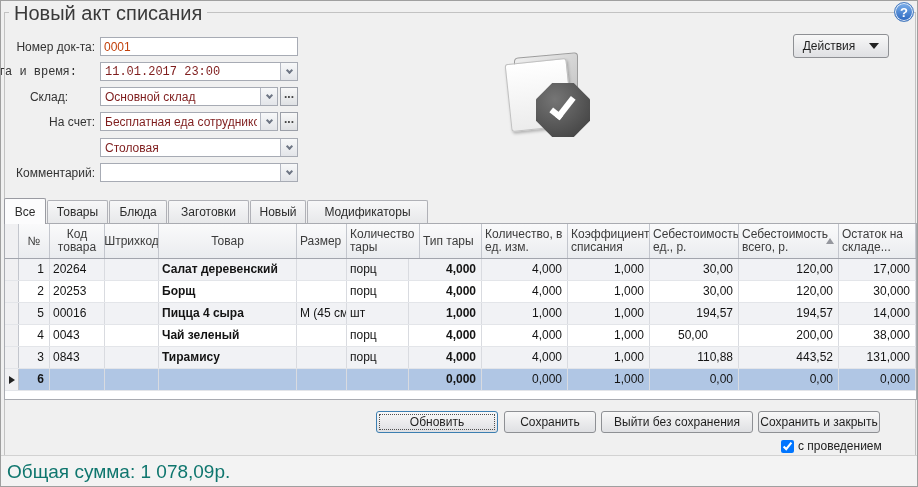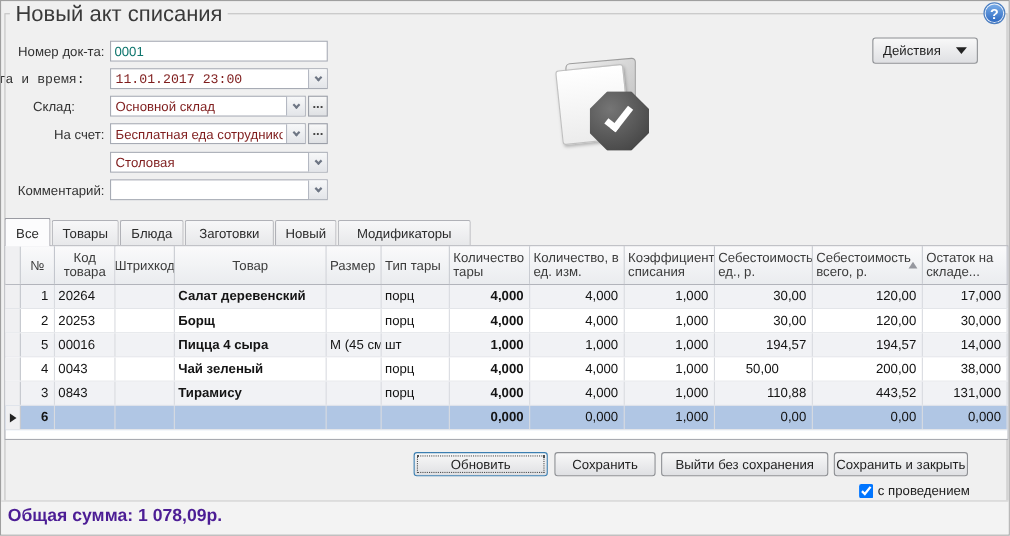--- a/index.html
+++ b/index.html
@@ -12,21 +12,21 @@
   .groupbox{position:absolute;left:3px;top:11px;width:912px;height:444px;border:1px solid #c2c2c2;}
   .page-title{position:absolute;left:8px;top:1px;font-size:20px;color:#3a3a3a;background:#f0f0f0;padding:0 5px;z-index:3;}
   .help-icon{position:absolute;left:893px;top:1px;width:20px;height:20px;border-radius:50%;
     background:linear-gradient(#7db0ea,#2b67c0);border:1px solid #4d7fc0;color:#fff;font-weight:bold;
     font-size:13px;display:flex;align-items:center;justify-content:center;z-index:4;cursor:pointer;
     box-shadow:0 0 0 1px #e8eef8 inset;}
   
   .frow{position:absolute;left:0;height:19px;z-index:2;}
   .flabel{position:absolute;right:824px;top:3px;width:200px;text-align:right;color:#333;white-space:nowrap;}
   .field{position:absolute;left:99px;top:0;height:19px;background:#fff;border:1px solid #a7abb4;}
-  .field input{width:100%;height:100%;border:0;outline:0;padding:0 3px;font:12px "Liberation Sans","DejaVu Sans",sans-serif;background:transparent;color:#0f766e;}
+  .field input{width:100%;height:100%;border:0;outline:0;padding:0 3px;font:12px "Liberation Sans","DejaVu Sans",sans-serif;background:transparent;color:#c2410c;}
   .combo-text{position:absolute;left:4px;right:20px;top:2px;white-space:nowrap;overflow:hidden;color:#7f1d1d;}
   .combo-btn{position:absolute;right:0;top:0;bottom:0;width:17px;background:linear-gradient(#f7f8f9,#e3e5e9);
     border-left:1px solid #b4b8c2;display:flex;align-items:center;justify-content:center;cursor:pointer;}
   .chev{width:5px;height:5px;border-right:2px solid #6e7684;border-bottom:2px solid #6e7684;transform:rotate(45deg);margin-top:-2px;}
   .dots-btn{position:absolute;top:0;width:18px;height:19px;background:linear-gradient(#f8f8f8,#dfe1e4);
     border:1px solid #9b9fa8;text-align:center;line-height:13px;font-weight:bold;color:#444;cursor:pointer;}
   
   .btn{background:linear-gradient(#f8f8f8,#dfe0e3);border:1px solid #8e9094;border-radius:3px;
     display:flex;align-items:center;justify-content:center;color:#1f1f1f;cursor:pointer;}
   .actions-btn{position:absolute;left:792px;top:33px;width:96px;height:24px;gap:14px;}
@@ -59,21 +59,21 @@
   .dcell.bold{font-weight:bold;}
   .selcell{background:#f0f0f2 !important;border-right:1px solid #c3c6cd;display:flex;align-items:center;justify-content:center;padding:0;}
   .rowptr{width:0;height:0;border-left:6px solid #222;border-top:4px solid transparent;border-bottom:4px solid transparent;}
   .sort-arrow{position:absolute;right:4px;top:14px;width:0;height:0;border-left:4px solid transparent;border-right:4px solid transparent;border-bottom:6px solid #95979e;}
   
   .footer-btn{position:absolute;top:410px;height:22px;}
   .footer-btn.focused{border:1px solid #3c7fb1;outline:1px dotted #4f4f4f;outline-offset:-4px;}
   .chkrow{position:absolute;left:780px;top:438px;display:flex;align-items:center;gap:4px;z-index:2;}
   .chkrow input{width:13px;height:13px;margin:0;}
   .statusbar{position:absolute;left:0;bottom:0;width:100%;height:31px;background:#f3f3f3;border-top:1px solid #d2d2d2;}
-  .status-text{position:absolute;left:6px;top:5px;font-size:16px;color:#4c1d95;font-weight:bold;}
+  .status-text{position:absolute;left:6px;top:5px;font-size:19px;color:#0f766e;}
 </style>
 </head>
 <body>
 
 <div class="window">
 
   <div class="groupbox"></div>
   <div class="page-title">Новый акт списания</div>
   <div class="help-icon">
       <span>?</span>
@@ -172,25 +172,25 @@
           </div>
           <div class="hcell center" style="width: 54px; flex: 0 0 54px;">
             <span>Штрихкод</span>
           </div>
           <div class="hcell center" style="width: 138px; flex: 0 0 138px;">
             <span>Товар</span>
           </div>
           <div class="hcell" style="width: 50px; flex: 0 0 50px;">
             <span>Размер</span>
           </div>
+          <div class="hcell" style="width: 73px; flex: 0 0 73px;">
+            <span>Количество тары</span>
+          </div>
           <div class="hcell" style="width: 62px; flex: 0 0 62px;">
             <span>Тип тары</span>
-          </div>
-          <div class="hcell" style="width: 73px; flex: 0 0 73px;">
-            <span>Количество тары</span>
           </div>
           <div class="hcell" style="width: 86px; flex: 0 0 86px;">
             <span>Количество, в ед. изм.</span>
           </div>
           <div class="hcell" style="width: 82px; flex: 0 0 82px;">
             <span>Коэффициент списания</span>
           </div>
           <div class="hcell" style="width: 89px; flex: 0 0 89px;">
             <span>Себестоимость ед., р.</span>
           </div>

